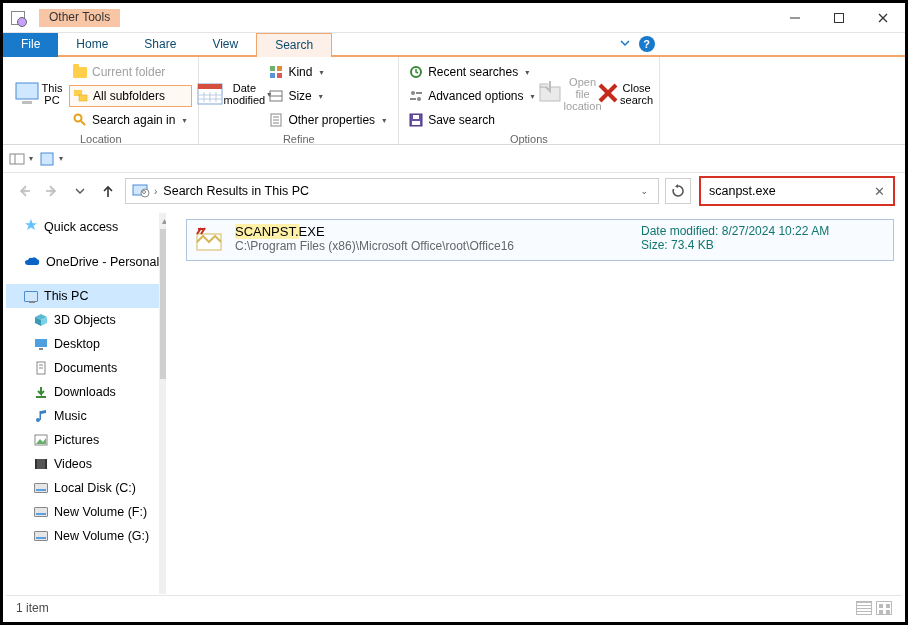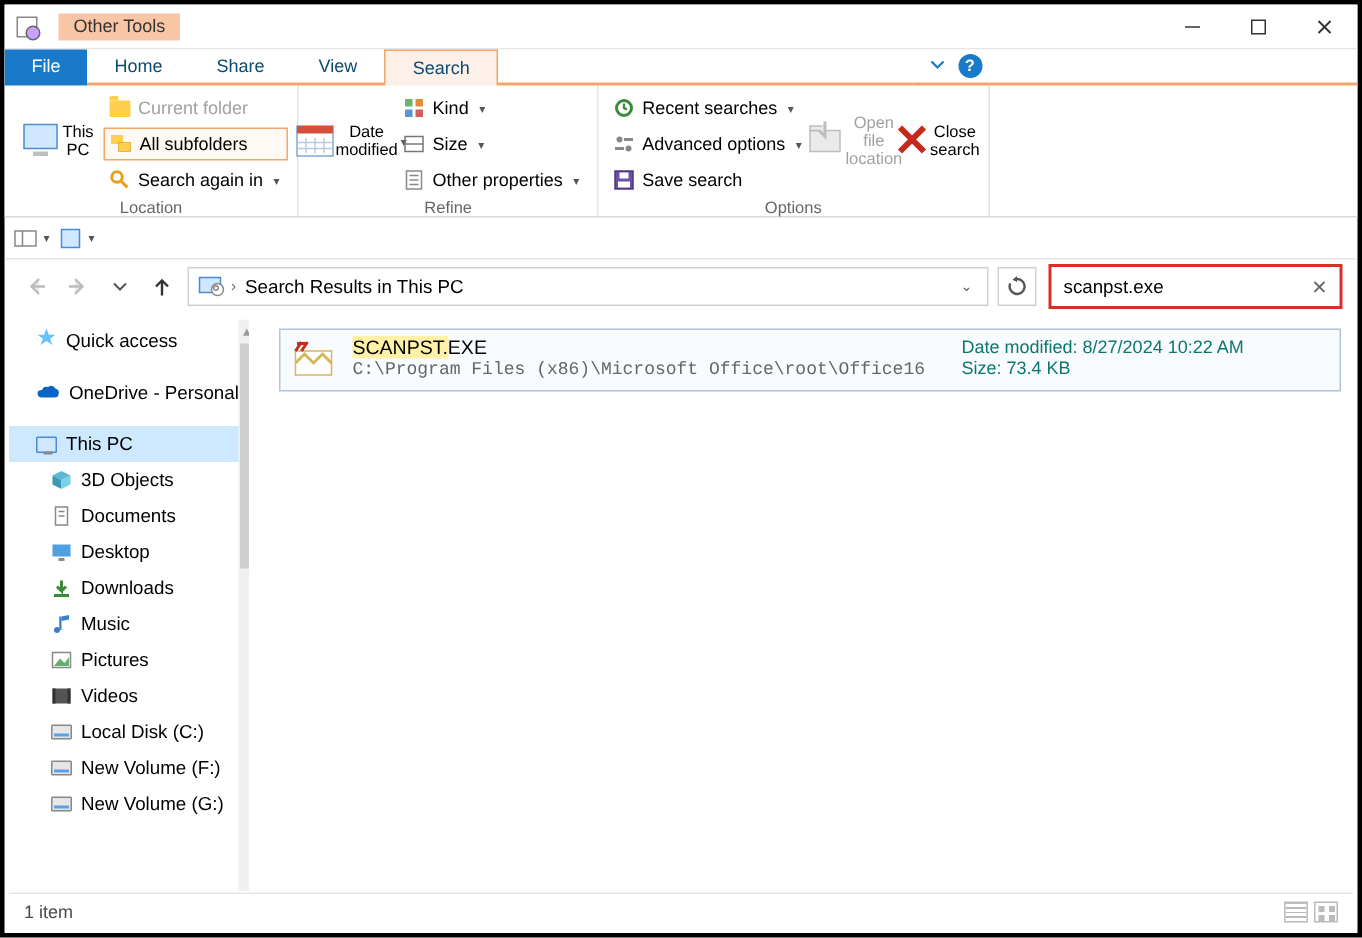--- a/index.html
+++ b/index.html
@@ -74,21 +74,21 @@
   .scroll-stub::before{content:'▴'; position:absolute; top:2px; left:3px; color:#999; font-size:10px;}
   .scroll-thumb { position:absolute; left:154px; top:16px; width:15px; height:150px; background:#cfcfcf;}
 
   .results-pane { flex:1; position:relative; padding:6px 8px 0 20px;}
   .result-row { display:flex; gap:10px; padding: 4px 6px; border:1px solid #b0c4de; background:#f8fbff;}
   .result-icon { width:32px; height:32px; display:flex; align-items:center; justify-content:center;}
   .result-icon svg{ display:block;}
   .result-main { flex:1;}
   .result-main .name { font-size:13px;}
   .result-main .name .hl{ background:#fff2a8;}
-  .result-main .path { font-size:12px; color:#666;font-family:Liberation Mono, monospace;}
+  .result-main .path { font-size:12px; color:#666;}
   .result-meta { width:246px; font-size:12px; color:#0f766e;}
   .result-meta .label { display:inline-block; }
 
   
   .status-bar { position:absolute; bottom:3px; left:3px; right:3px; height:24px; border-top:1px solid #e5e5e5; display:flex; align-items:center; padding: 0 10px; font-size:12px; color:#4a4a4a;}
   .status-bar .view-btns { margin-left:auto; display:flex; gap:4px;}
   .view-toggle { width:16px; height:14px; border:1px solid #bbb; display:block; background:repeating-linear-gradient(#bbb 0 1px, #fff 1px 3px);}
 
   
   .ico-folder{ width:14px; height:11px; background:#ffcf4b; position:relative; border-radius:1px;}
@@ -370,33 +370,33 @@
     </div>
     <div class="item sub">
         <svg width="14" height="14">
           <polygon points="7,1 13,4 7,7 1,4" fill="#5bb9d4"></polygon>
           <polygon points="1,4 7,7 7,13 1,10" fill="#3b9ab4"></polygon>
           <polygon points="13,4 7,7 7,13 13,10" fill="#7bd1e8"></polygon>
         </svg>
         <span>3D Objects</span>
       </div>
     <div class="item sub">
+        <svg width="14" height="12">
+          <rect x="1" y="1" width="12" height="8" fill="#4fa0e0"></rect>
+          <rect x="5" y="10" width="4" height="2" fill="#888"></rect>
+        </svg>
+        <span>Desktop</span>
+      </div>
+    <div class="item sub">
         <svg width="14" height="14">
           <rect x="3" y="1" width="8" height="12" fill="#fff" stroke="#888"></rect>
           <line x1="5" y1="4" x2="9" y2="4" stroke="#888"></line>
           <line x1="5" y1="7" x2="9" y2="7" stroke="#888"></line>
         </svg>
         <span>Documents</span>
-      </div>
-    <div class="item sub">
-        <svg width="14" height="12">
-          <rect x="1" y="1" width="12" height="8" fill="#4fa0e0"></rect>
-          <rect x="5" y="10" width="4" height="2" fill="#888"></rect>
-        </svg>
-        <span>Desktop</span>
       </div>
     <div class="item sub">
         <svg width="14" height="14">
           <polyline points="7,2 7,9 4,6" fill="none" stroke="#3a8a3a" stroke-width="2"></polyline>
           <polyline points="7,9 10,6" fill="none" stroke="#3a8a3a" stroke-width="2"></polyline>
           <line x1="2" y1="12" x2="12" y2="12" stroke="#3a8a3a" stroke-width="2"></line>
         </svg>
         <span>Downloads</span>
       </div>
     <div class="item sub">

